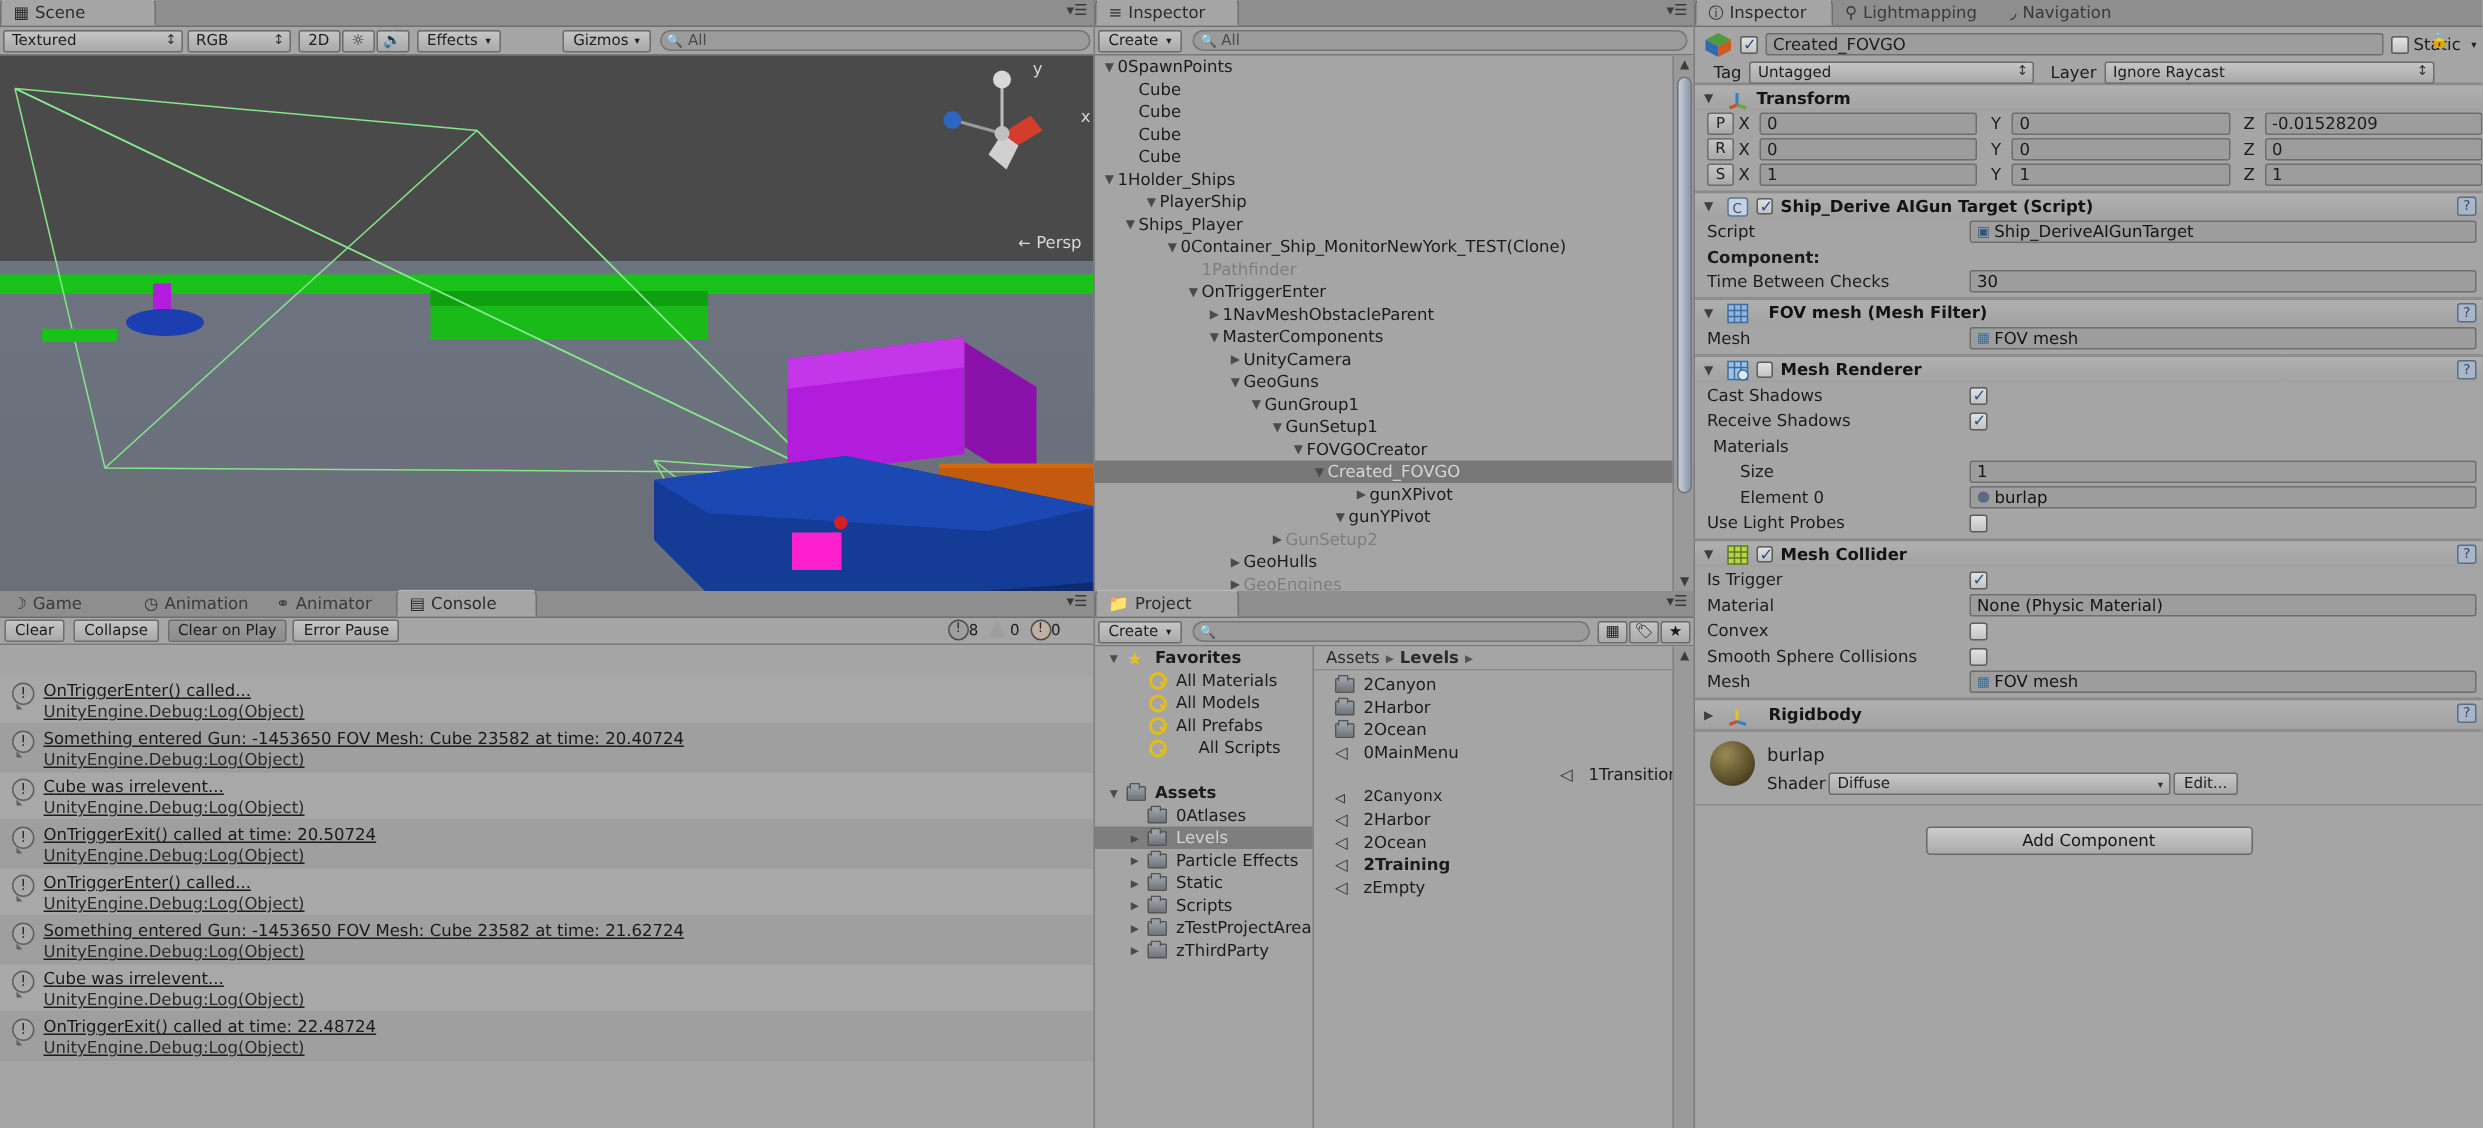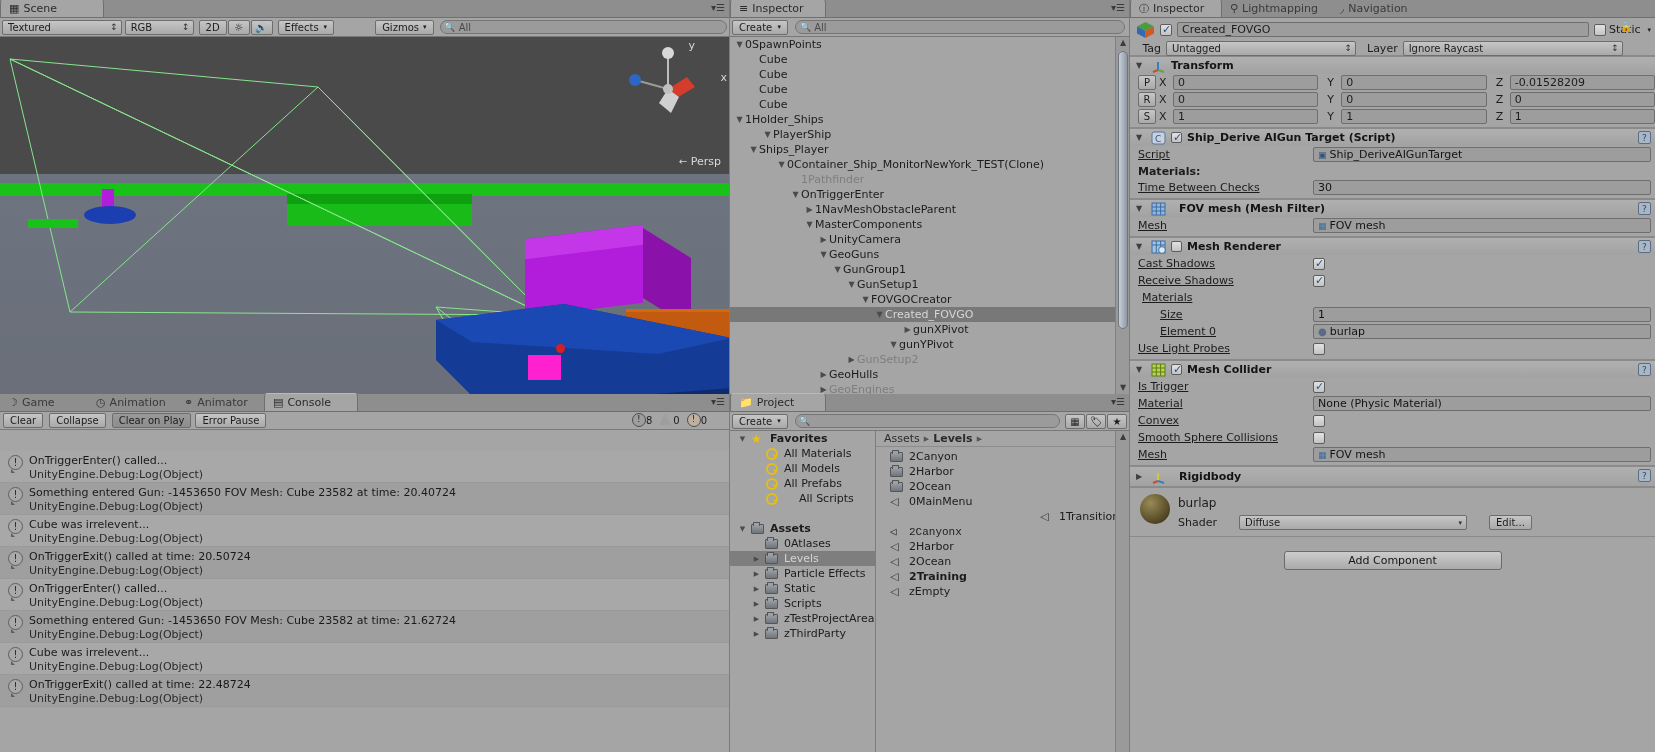--- a/index.html
+++ b/index.html
@@ -152,21 +152,21 @@
     flex: none; width: 15px; height: 15px; margin-top: 1px;
     border: 1px solid #5e5e5e; border-radius: 50%;
     background: #a9a9a9; color:#2d2d2d; font-size:10px;
     text-align:center; line-height:13px; position: relative;
   }
   .logicon::after {
     content:""; position:absolute; left:2px; bottom:-4px;
     border-left:4px solid #5e5e5e; border-top:4px solid transparent;
     border-bottom: 0; width:0; height:0;
   }
-  .logtext { line-height: 14px; }
+  .logtext { line-height: 14px; text-decoration: underline; }
   .logtext .l1 { color:#1a1a1a; font-size:11px; }
   .logtext .l2 { color:#2b2b2b; font-size:11px; }
 
   
   #hierarchy-panel { left: 730px; top: 0; width: 399px; height: 394px; }
   .h-list { position:absolute; left:0; top:37px; right:0; bottom:0; overflow:hidden; }
   .h-row {
     height: 15px; display:flex; align-items:center;
     font-size: 11px; color:#1c1c1c; white-space: nowrap;
   }
@@ -267,21 +267,21 @@
   .comp-title { font-weight:bold; font-size:11px; color:#141414; }
   .comp-ico { width:15px; height:14px; flex:none; }
   .help-ico {
     position:absolute; right:4px; top:2px; width:13px; height:13px;
     border:1px solid #5a6d85; border-radius:2px; background:#a9b6c6;
     font-size:9px; color:#2f4a6d; text-align:center; line-height:12px;
   }
   .prow {
     height:17px; display:flex; align-items:center; padding-left:8px; font-size:11px;
   }
-  .prow .pname { width: 175px; flex:none; color:#1c1c1c;text-decoration:underline; }
+  .prow .pname { width: 175px; flex:none; color:#1c1c1c; }
   .prow .pname.ind { padding-left: 22px; width: 175px; }
   .pfield {
     height:15px; background:#9d9d9d; border:1px solid #6e6e6e; border-radius:2px;
     display:flex; align-items:center; padding:0 4px; font-size:11px; color:#141414;
     flex:1; margin-right:4px;
   }
   .pfield.obj { background:#9d9d9d; gap:3px; }
   .trow { height:17px; display:flex; align-items:center; padding-left:8px; gap:3px; }
   .tbtn {
     width:18px; height:15px; flex:none;
@@ -981,21 +981,21 @@
           <span class="comp-title">Ship_Derive AIGun Target (Script)</span>
           <span class="help-ico">?</span>
         </div>
         <div class="prow">
           <span class="pname">Script</span>
           <span class="pfield obj">
             <span style="font-size:9px;color:#31537d">▣</span>
             <span>Ship_DeriveAIGunTarget</span>
           </span>
         </div>
-        <div class="section-sub">Materials:</div>
+        <div class="section-sub">Component:</div>
         <div class="prow" style="margin-bottom:2px">
           <span class="pname">Time Between Checks</span>
           <span class="pfield">
               <span>30</span>
             </span>
         </div>
       </div>
 
       <div class="comp">
         <div class="comp-head">
@@ -1126,21 +1126,21 @@
           <span class="comp-title" style="margin-left:8px">Rigidbody</span>
           <span class="help-ico">?</span>
         </div>
       </div>
 
       <div class="comp">
         <div class="mat-block">
           <div class="matpreview"></div>
           <div style="flex:1">
             <div style="font-size:12px;padding-top:2px">burlap</div>
-            <div style="display:flex;align-items:center;gap:22px;margin-top:5px">
+            <div style="display:flex;align-items:center;gap:2px;margin-top:5px">
               <span style="font-size:11px">Shader</span>
               <span class="dd caret" style="flex:1;max-width:228px">
                   <span>Diffuse</span>
                 </span>
               <span class="btn" style="height:15px">
                   <span>Edit...</span>
                 </span>
             </div>
           </div>
         </div>

